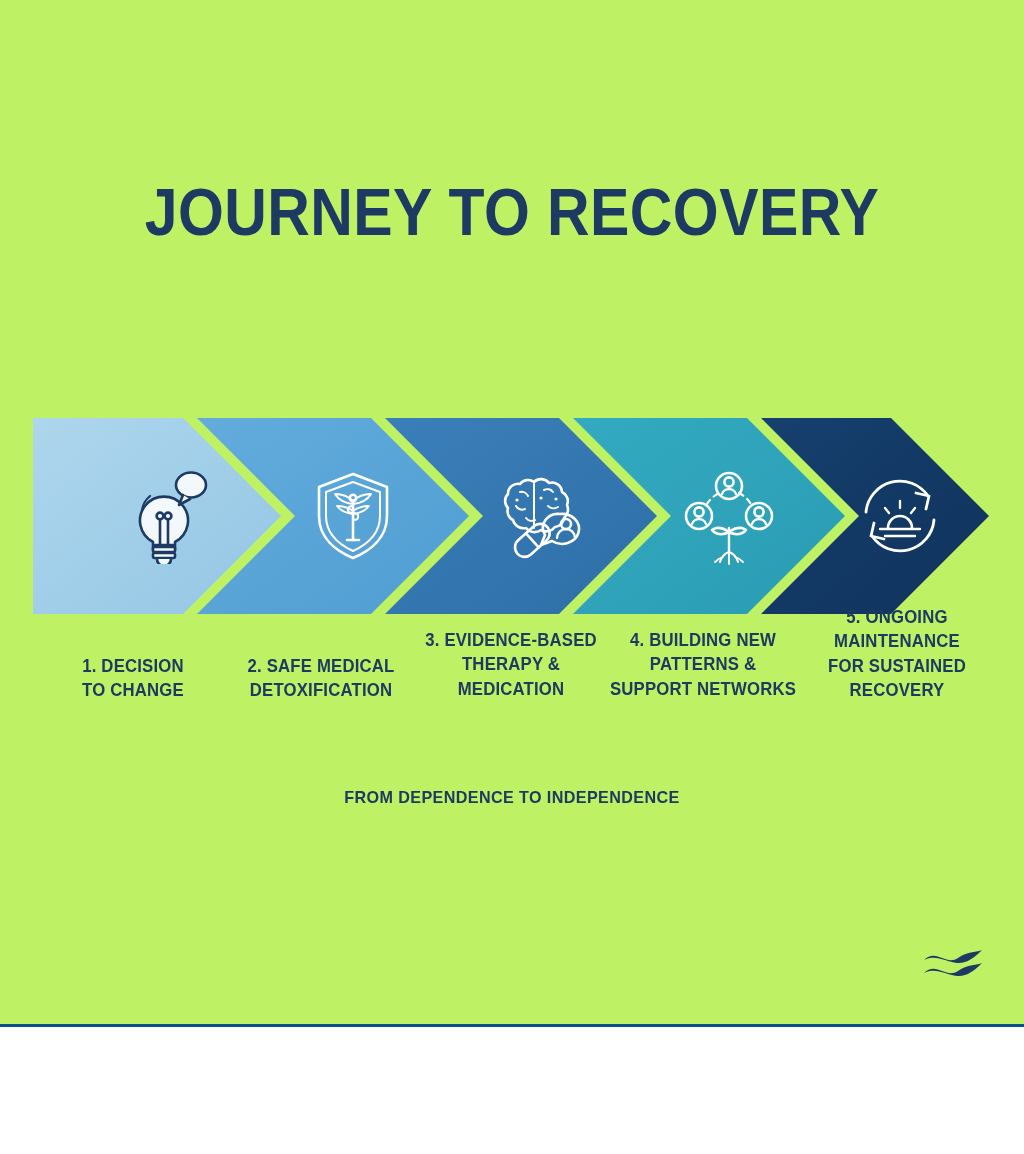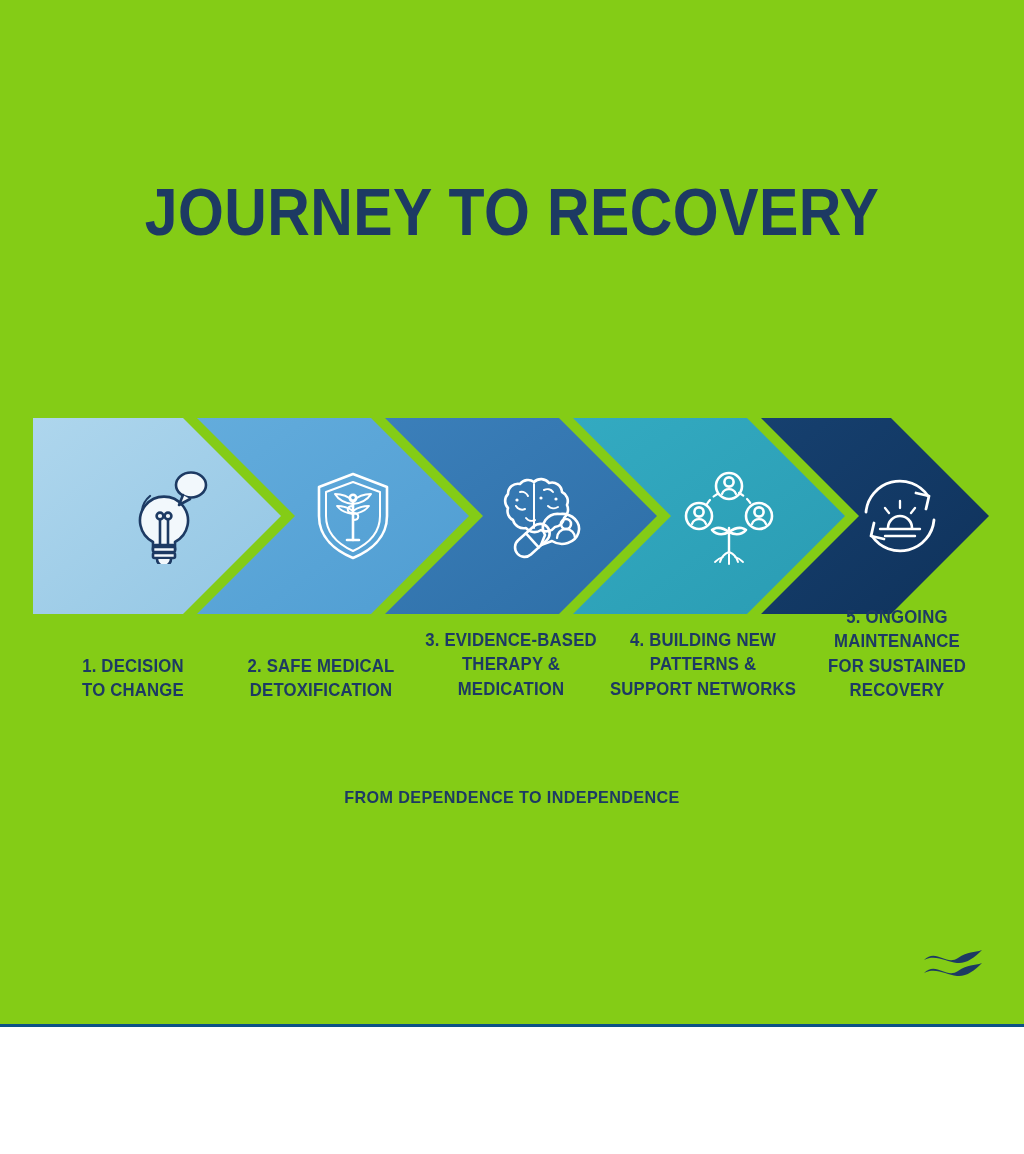--- a/index.html
+++ b/index.html
@@ -7,21 +7,21 @@
   html, body {
     width:1024px; height:1154px;
     background:#ffffff;
     font-family:"Liberation Sans", sans-serif;
     overflow:hidden;
   }
 
   #canvas {
     position:relative;
     width:1024px; height:1154px;
-    background:#84cc16;
+    background:#bef264;
   }
 
   
   .title {
     position:absolute;
     top:178px; left:0; width:1024px;
     text-align:center;
     font-family:"Liberation Sans Narrow","Liberation Sans",sans-serif;
     font-weight:700;
     font-size:67px;

